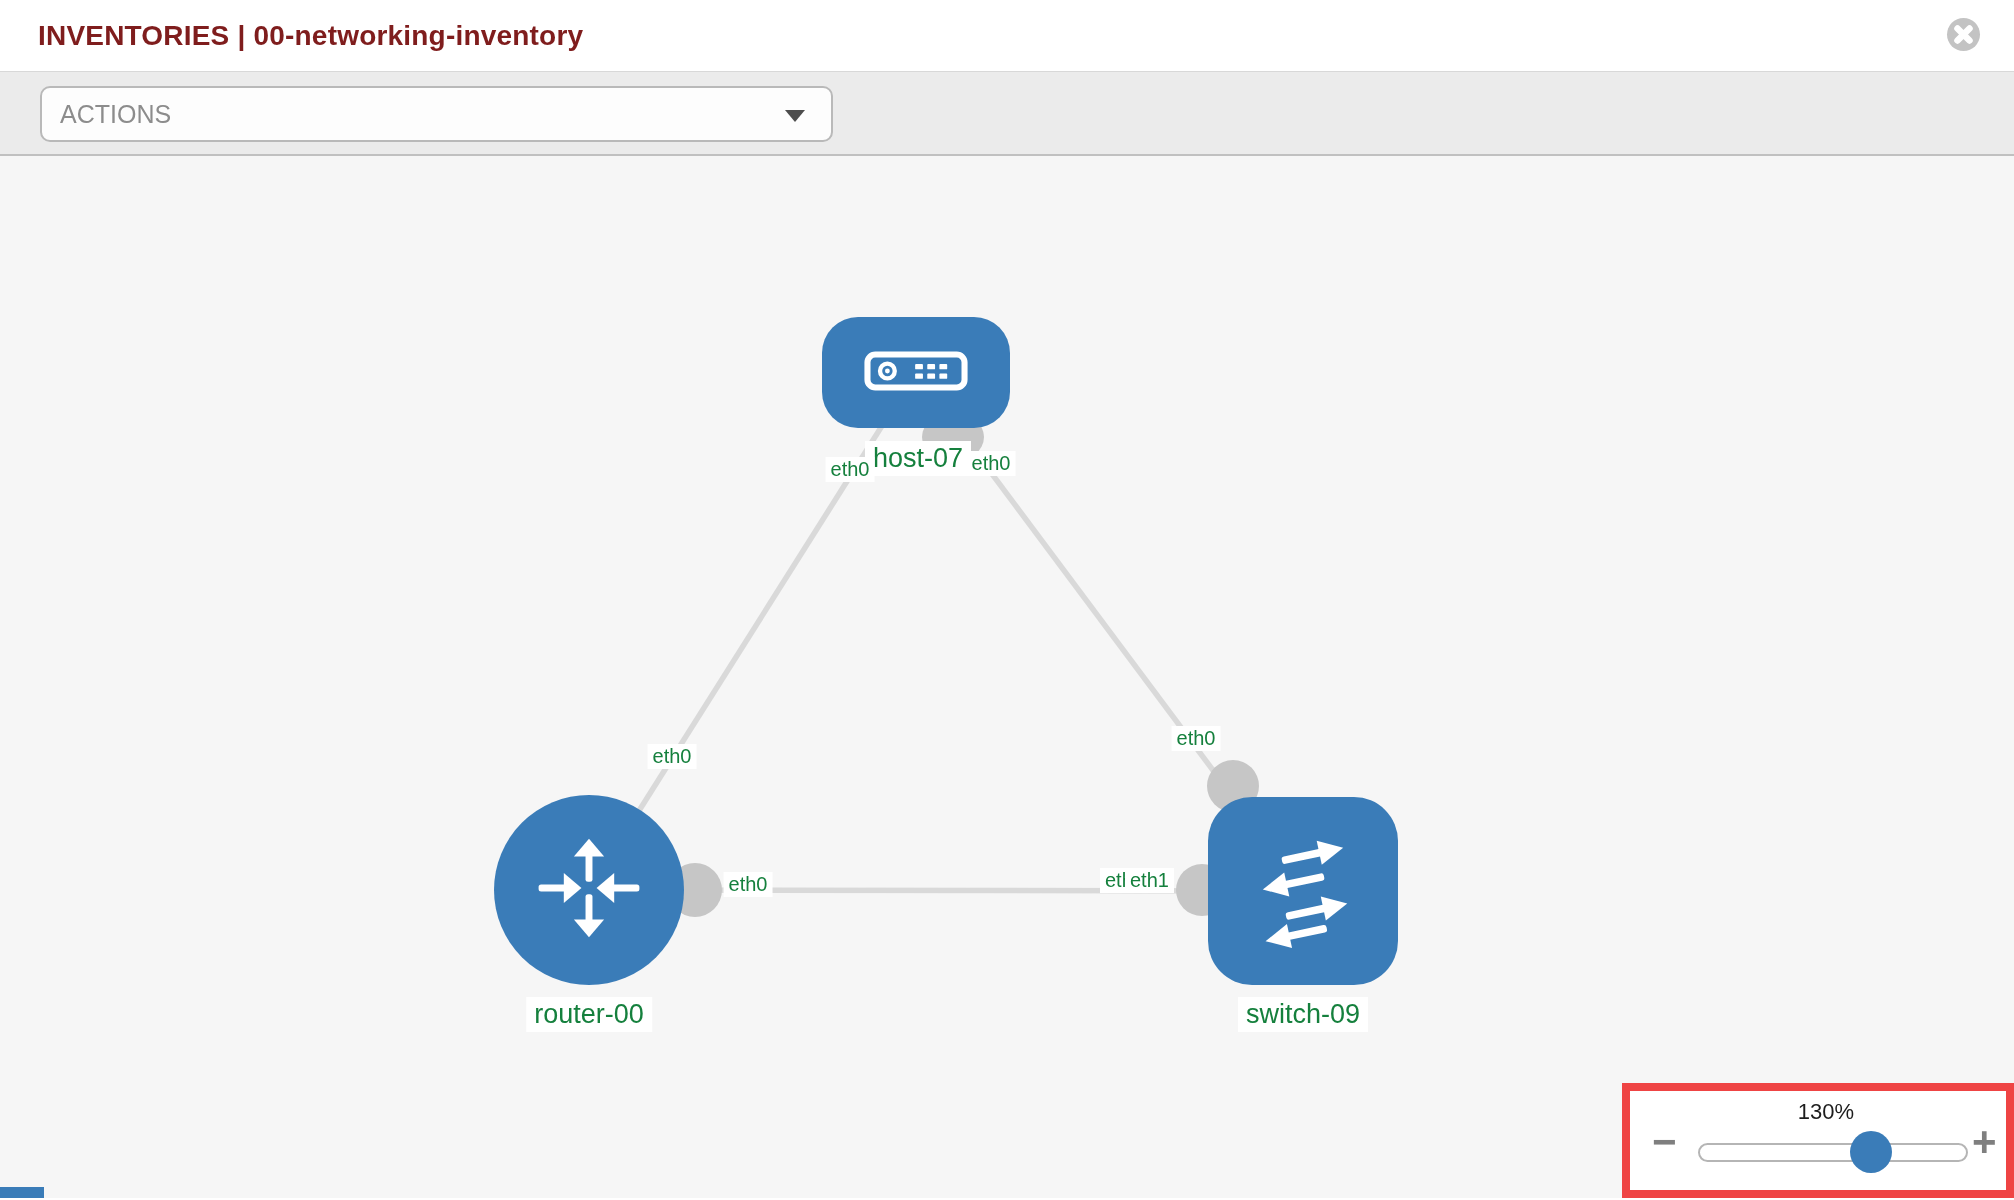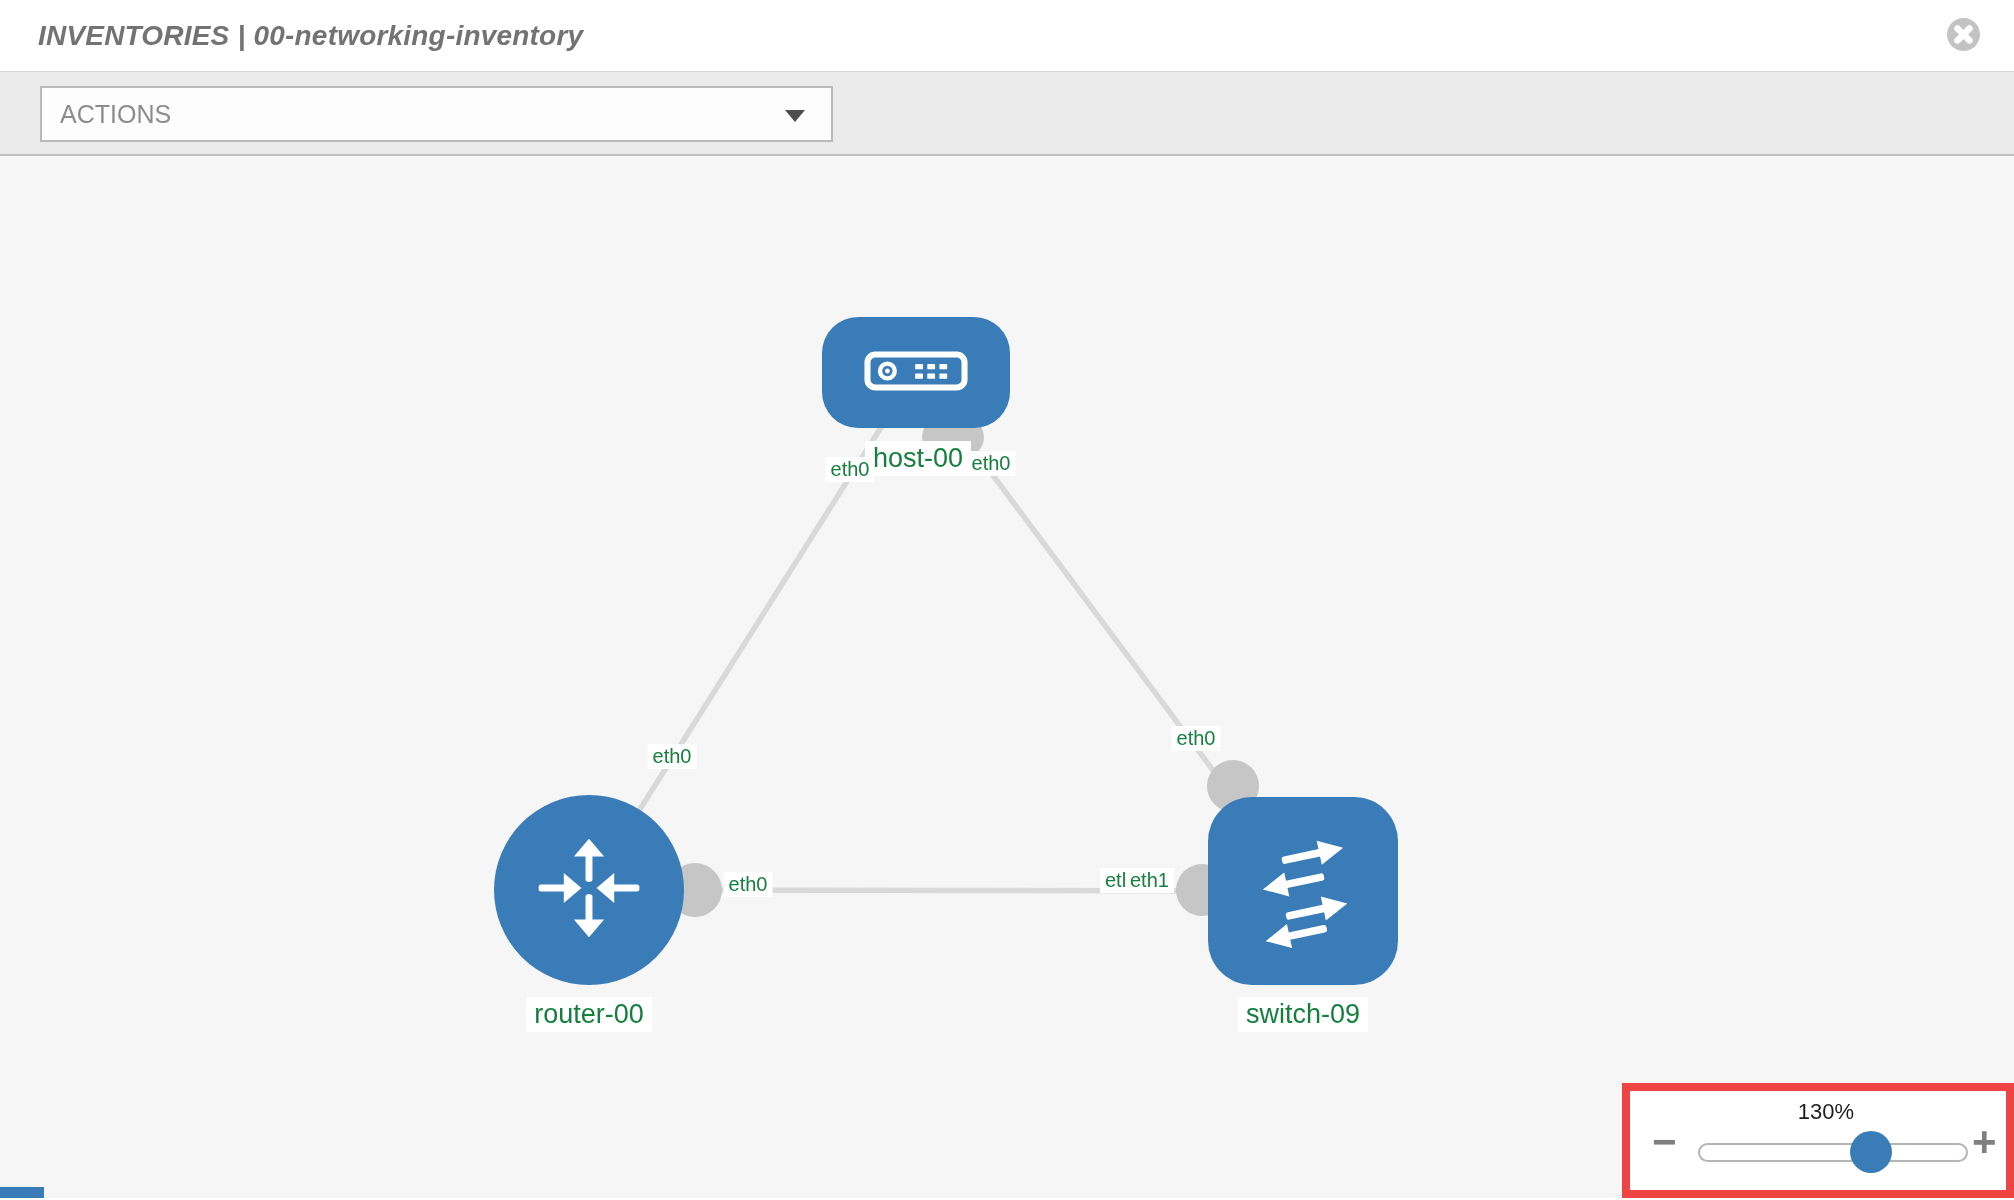--- a/index.html
+++ b/index.html
@@ -2,29 +2,29 @@
 <html><head>
 <meta charset="utf-8">
 <style>
   * { box-sizing: border-box; margin: 0; padding: 0; }
   html, body { width: 2014px; height: 1200px; overflow: hidden; background: #fff;
     font-family: "Liberation Sans", sans-serif; }
 
   
   .header { position: relative; width: 2014px; height: 71px; background: #fff; }
   .header .title { position: absolute; left: 38px; top: 20px; font-size: 28px;
-    font-weight: bold; color: #737373; letter-spacing: 0.2px; font-style: italic; }
+    font-weight: bold; color: #7f1d1d; letter-spacing: 0.2px; }
   .close-btn { position: absolute; left: 1946px; top: 17px; width: 35px; height: 35px;
     border: none; background: transparent; cursor: pointer; }
 
   
   .toolbar { position: relative; width: 2014px; height: 85px; background: #ebebeb;
     border-top: 1px solid #d8d8d8; border-bottom: 2px solid #c0c0c0; }
   .dropdown { position: absolute; top: 14px; height: 56px; background: #fdfdfd;
-    border: 2px solid #b9b9b9; border-radius: 0; display: flex; align-items: center;
+    border: 2px solid #b9b9b9; border-radius: 10px; display: flex; align-items: center;
     cursor: pointer; }
   .dropdown .dd-label { margin-left: 18px; font-size: 25px; color: #8c8c8c; }
   .dropdown .caret { position: absolute; right: 26px; top: 22px; width: 0; height: 0;
     border-left: 10px solid transparent; border-right: 10px solid transparent;
     border-top: 12px solid #4d4d4d; }
   .dd-actions { left: 40px; width: 793px; }
   .dd-search { left: 1182px; width: 792px; }
   .tool-icon { position: absolute; top: 97px; width: 36px; height: 36px; border: none;
     background: transparent; cursor: pointer; padding: 0; }
   .tool-icon svg { width: 36px; height: 36px; fill: #87929c; }
@@ -176,21 +176,21 @@
           <polygon points="6,-18 42,0 6,18"></polygon>
         </g>
         <g transform="translate(86,168) rotate(-12) scale(-1,1)">
           <rect x="-50" y="-5.5" width="62" height="11" rx="4"></rect>
           <polygon points="6,-18 42,0 6,18"></polygon>
         </g>
       </svg>
     </span>
   </div>
 
-  <div class="chip node-label" style="left:918px; top:285px;">host-00</div>
+  <div class="chip node-label" style="left:918px; top:285px;">host-07</div>
   <div class="chip node-label" style="left:589px; top:841px;">router-00</div>
   <div class="chip node-label" style="left:1303px; top:841px;">switch-09</div>
 
   <div class="chip if-label" style="left:850px; top:301px;">eth0</div>
   <div class="chip if-label" style="left:991px; top:295px;">eth0</div>
   <div class="chip if-label" style="left:672px; top:588px;">eth0</div>
   <div class="chip if-label" style="left:748px; top:716px;">eth0</div>
   <div class="chip if-label" style="left:1196px; top:570px;">eth0</div>
 
   <div class="chip if-label-abs" style="left:1100px; top:712px; z-index:1;">eth1</div>

